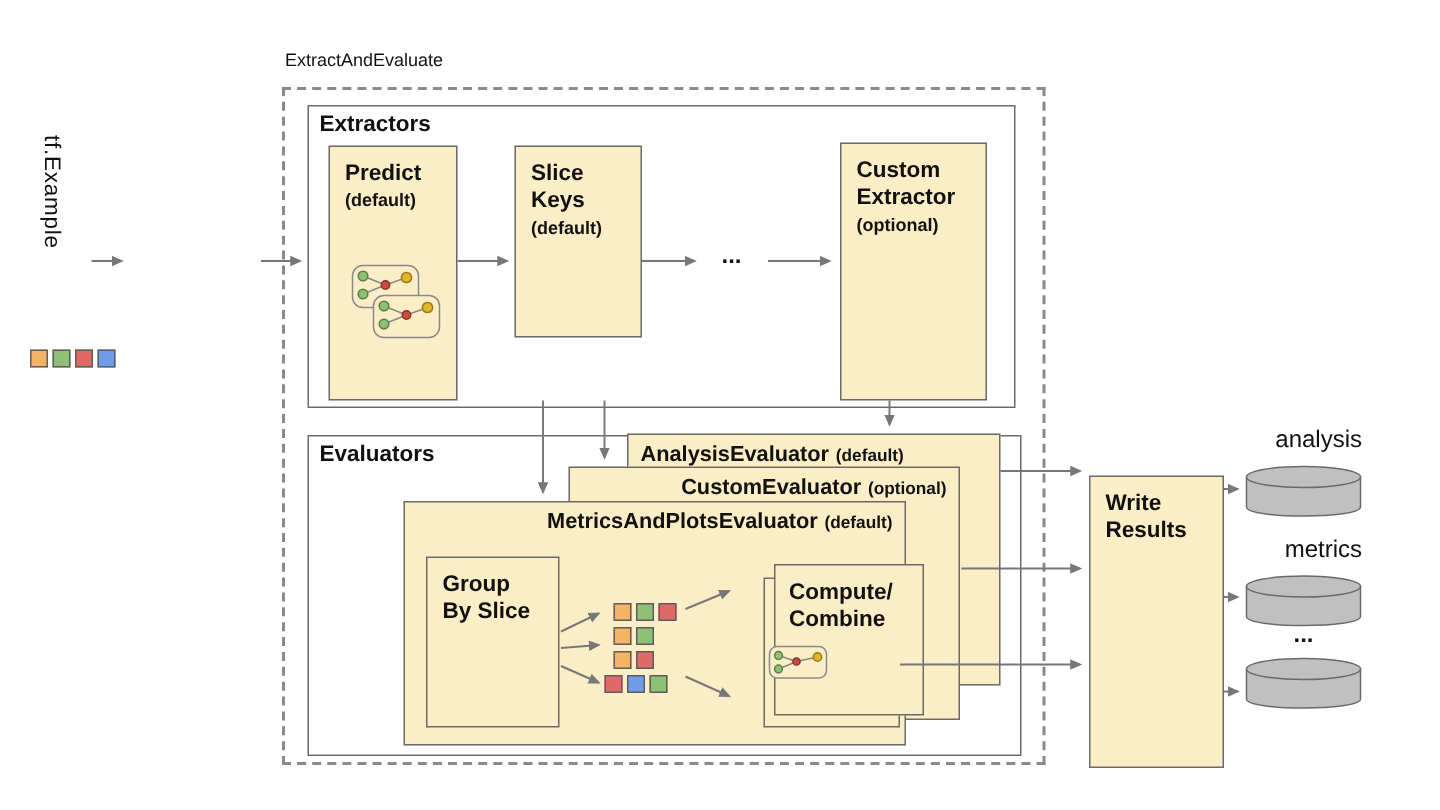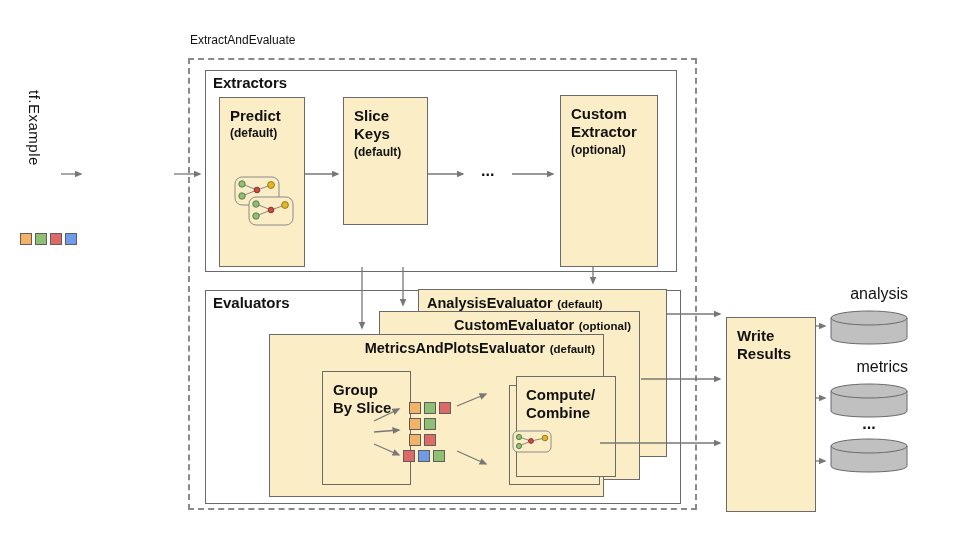--- a/index.html
+++ b/index.html
@@ -126,21 +126,21 @@
     </div>
   </div>
 
   <div class="eval-box" style="left:269px;top:334px;width:335px;height:163px;z-index:3;">
     <div class="eval-header">
       <span class="eval-name">MetricsAndPlotsEvaluator</span>
       <span class="eval-sub">(default)</span>
     </div>
   </div>
 
-  <div class="node" style="left:284px;top:371px;width:89px;height:114px;z-index:4;margin-left:38px;">
+  <div class="node" style="left:284px;top:371px;width:89px;height:114px;z-index:4;">
     <div class="box-label">Group
 By Slice</div>
   </div>
 
   <div class="abs slice-grid" style="left:403px;top:402px;z-index:4;">
       <div class="sq-row"><span class="sq" style="background: rgb(244, 178, 102);"></span><span class="sq" style="background: rgb(143, 191, 117);"></span><span class="sq" style="background: rgb(221, 106, 102);"></span></div>
       <div class="sq-row"><span class="sq" style="background: rgb(244, 178, 102);"></span><span class="sq" style="background: rgb(143, 191, 117);"></span></div>
       <div class="sq-row"><span class="sq" style="background: rgb(244, 178, 102);"></span><span class="sq" style="background: rgb(221, 106, 102);"></span></div>
       <div class="sq-row"><span class="sq" style="background: rgb(221, 106, 102);"></span><span class="sq" style="background: rgb(111, 155, 232);"></span><span class="sq" style="background: rgb(143, 191, 117);"></span></div>
     </div>

